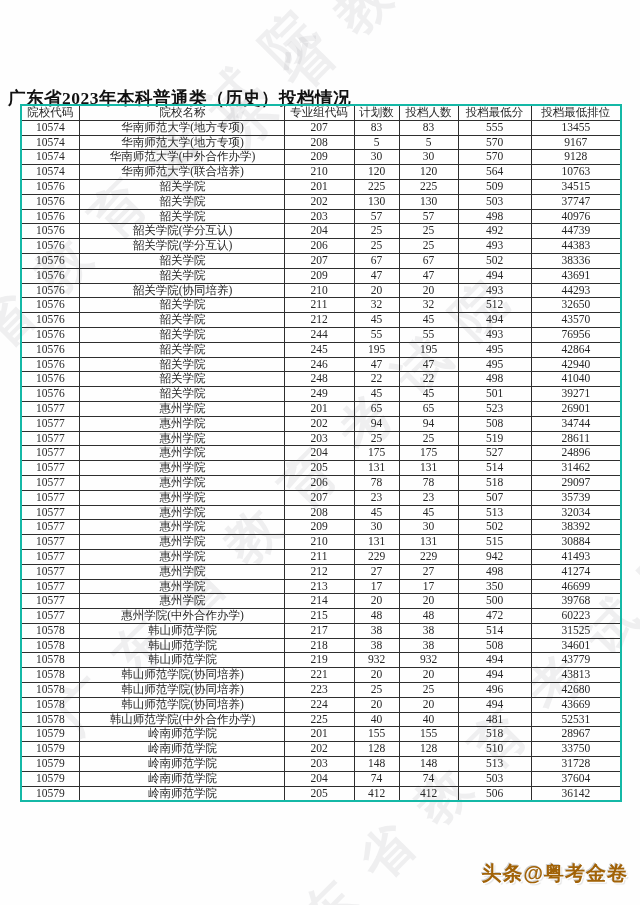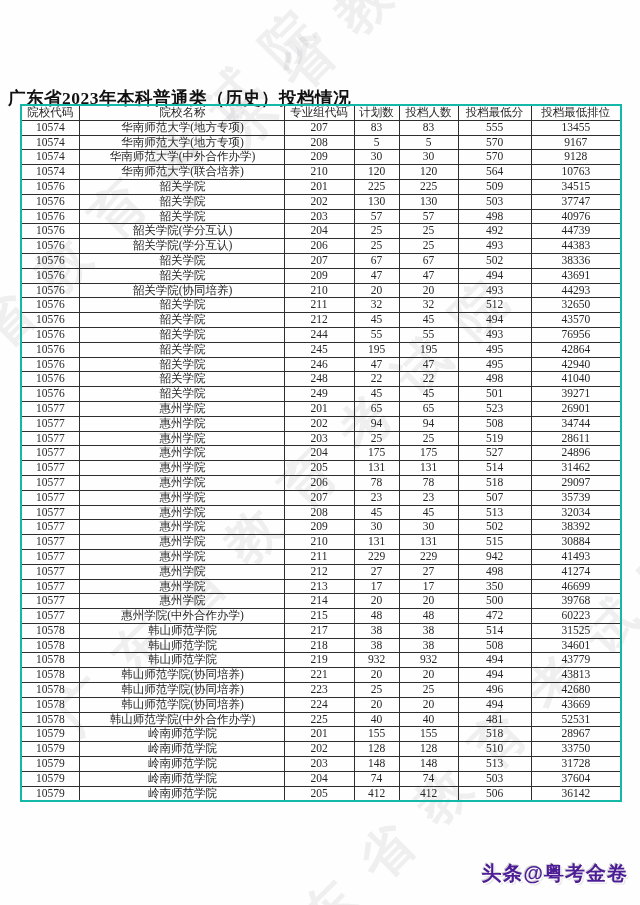--- a/index.html
+++ b/index.html
@@ -58,21 +58,21 @@
 
   .footer{
     position:absolute;top:848px;left:0;right:0;
     text-align:center;font-size:10.5px;color:#333;
     letter-spacing:1px;
   }
   .brand{
     position:absolute;top:860px;right:12px;
     font-family:"Liberation Sans","DejaVu Sans",sans-serif;
     font-size:20px;font-weight:bold;
-    color:#4c1d95;
+    color:#a16207;
     text-shadow:1px 1px 0 #ffffff,-1px -1px 0 #cfcfcf,2px 2px 1px #e3e3e3;
     letter-spacing:1px;
   }
 </style>
 </head>
 <body>
 
 <div class="page">
 
   <div class="watermarks">

